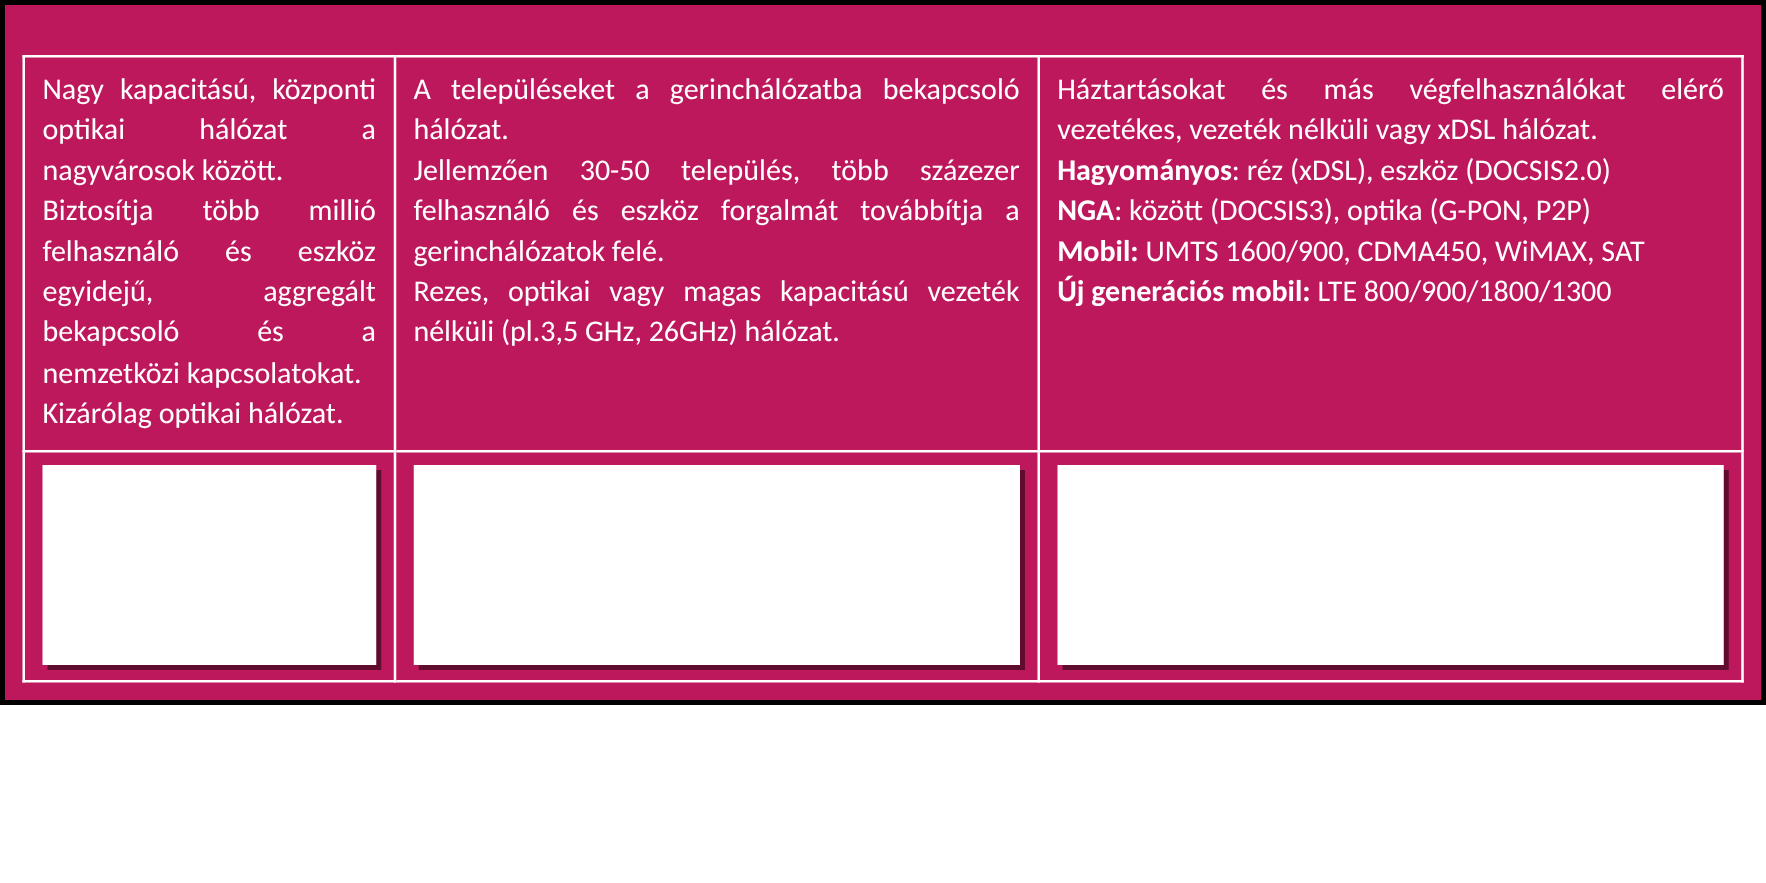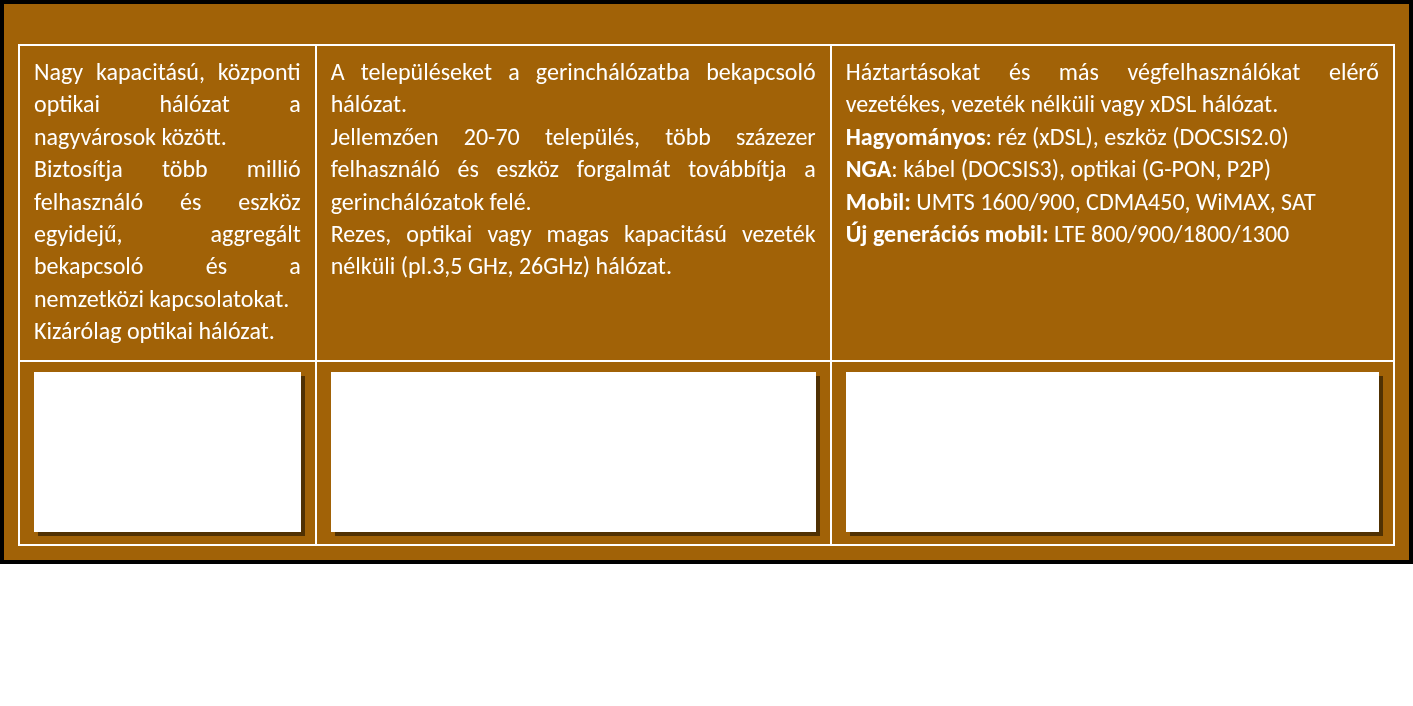--- a/index.html
+++ b/index.html
@@ -5,21 +5,21 @@
   html, body {
     margin: 0;
     padding: 0;
     background: #ffffff;
     font-family: "Segoe UI", "Calibri", Arial, sans-serif;
     width: 1413px;
   }
   .outer {
     box-sizing: border-box;
     width: 1413px;
-    background: #a16207;
+    background: #be185d;
     border: 4px solid #000000;
     padding: 40px 14px 14px 14px;
   }
   table.grid {
     border-collapse: collapse;
     width: 100%;
     table-layout: fixed;
   }
   table.grid td {
     border: 2px solid #ffffff;
@@ -57,27 +57,27 @@
     </colgroup>
     <tbody>
         <tr>
       <td>
         <span>Nagy kapacitású, központi optikai hálózat a nagyvárosok között.</span><br>
         <span>Biztosítja több millió felhasználó és eszköz egyidejű, aggregált bekapcsoló és a nemzetközi kapcsolatokat.</span><br>
         <span>Kizárólag optikai hálózat.</span>
       </td>
       <td>
         <span>A településeket a gerinchálózatba bekapcsoló hálózat.</span><br>
-        <span>Jellemzően 20-70 település, több százezer felhasználó és eszköz forgalmát továbbítja a gerinchálózatok felé.</span><br>
+        <span>Jellemzően 30-50 település, több százezer felhasználó és eszköz forgalmát továbbítja a gerinchálózatok felé.</span><br>
         <span>Rezes, optikai vagy magas kapacitású vezeték nélküli (pl.3,5 GHz, 26GHz) hálózat.</span>
       </td>
       <td>
         <span>Háztartásokat és más végfelhasználókat elérő vezetékes, vezeték nélküli vagy xDSL hálózat.</span><br>
         <span class="bold">Hagyományos</span><span>: réz (xDSL), eszköz (DOCSIS2.0)</span><br>
-        <span class="bold">NGA</span><span>: kábel (DOCSIS3), optikai (G-PON, P2P)</span><br>
+        <span class="bold">NGA</span><span>: között (DOCSIS3), optika (G-PON, P2P)</span><br>
         <span class="bold">Mobil:</span><span> UMTS 1600/900, CDMA450, WiMAX, SAT</span><br>
         <span class="bold">Új generációs mobil:</span><span> LTE 800/900/1800/1300</span>
       </td>
     </tr>
     <tr>
       <td class="box-cell">
         <div class="blank-box"></div>
       </td>
       <td class="box-cell">
         <div class="blank-box"></div>

